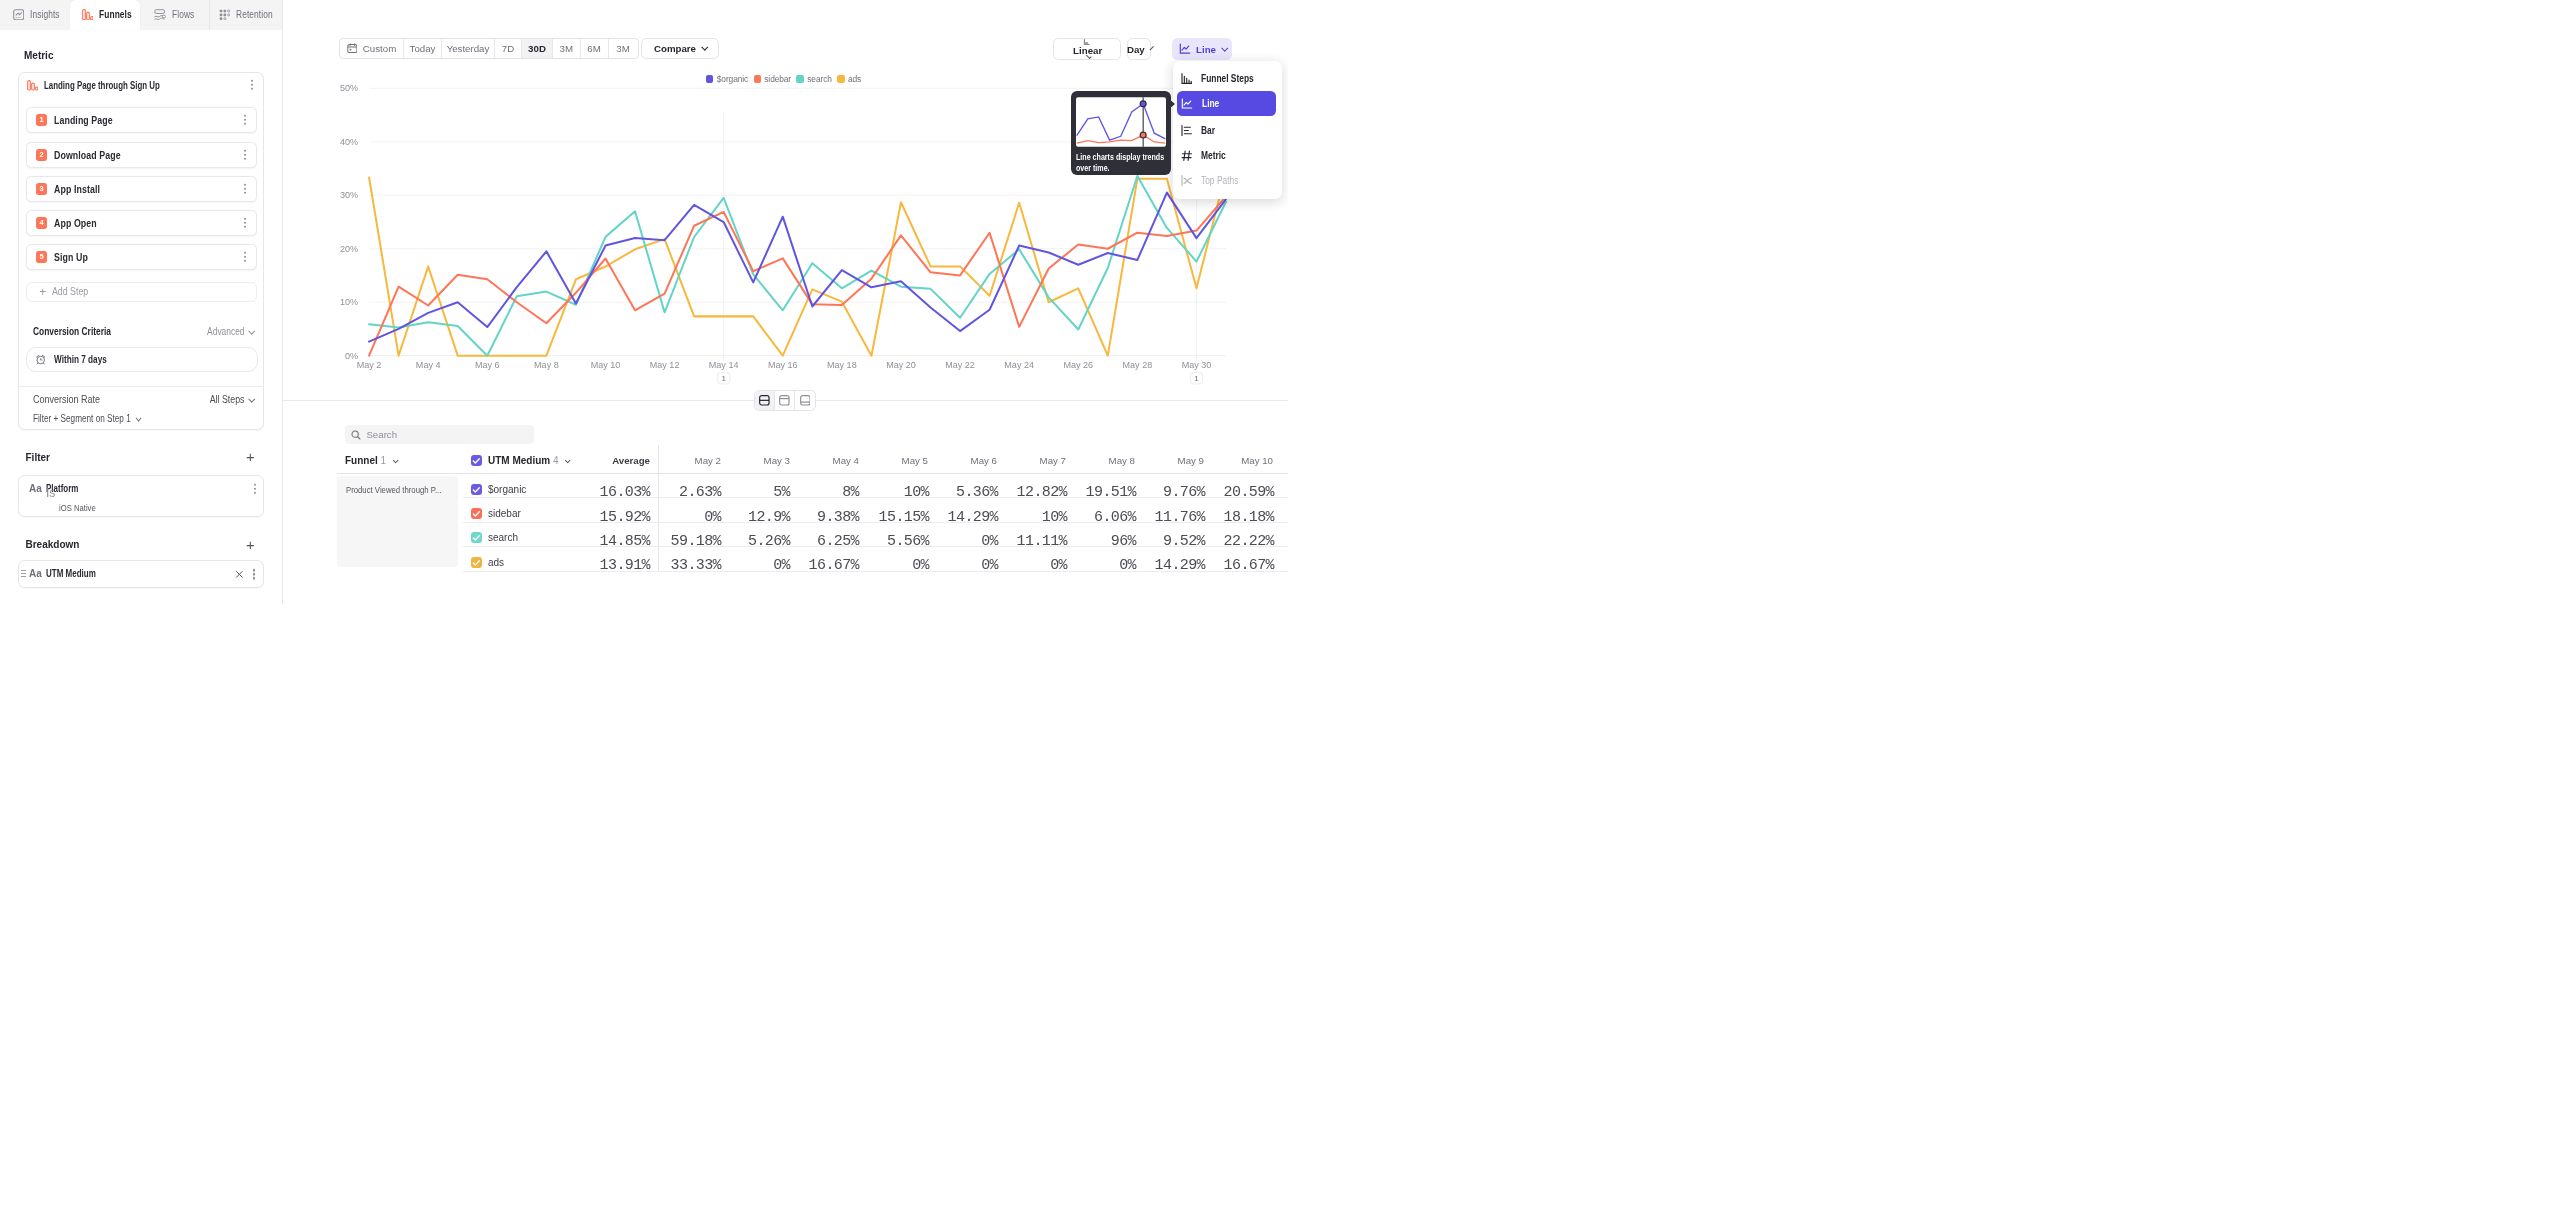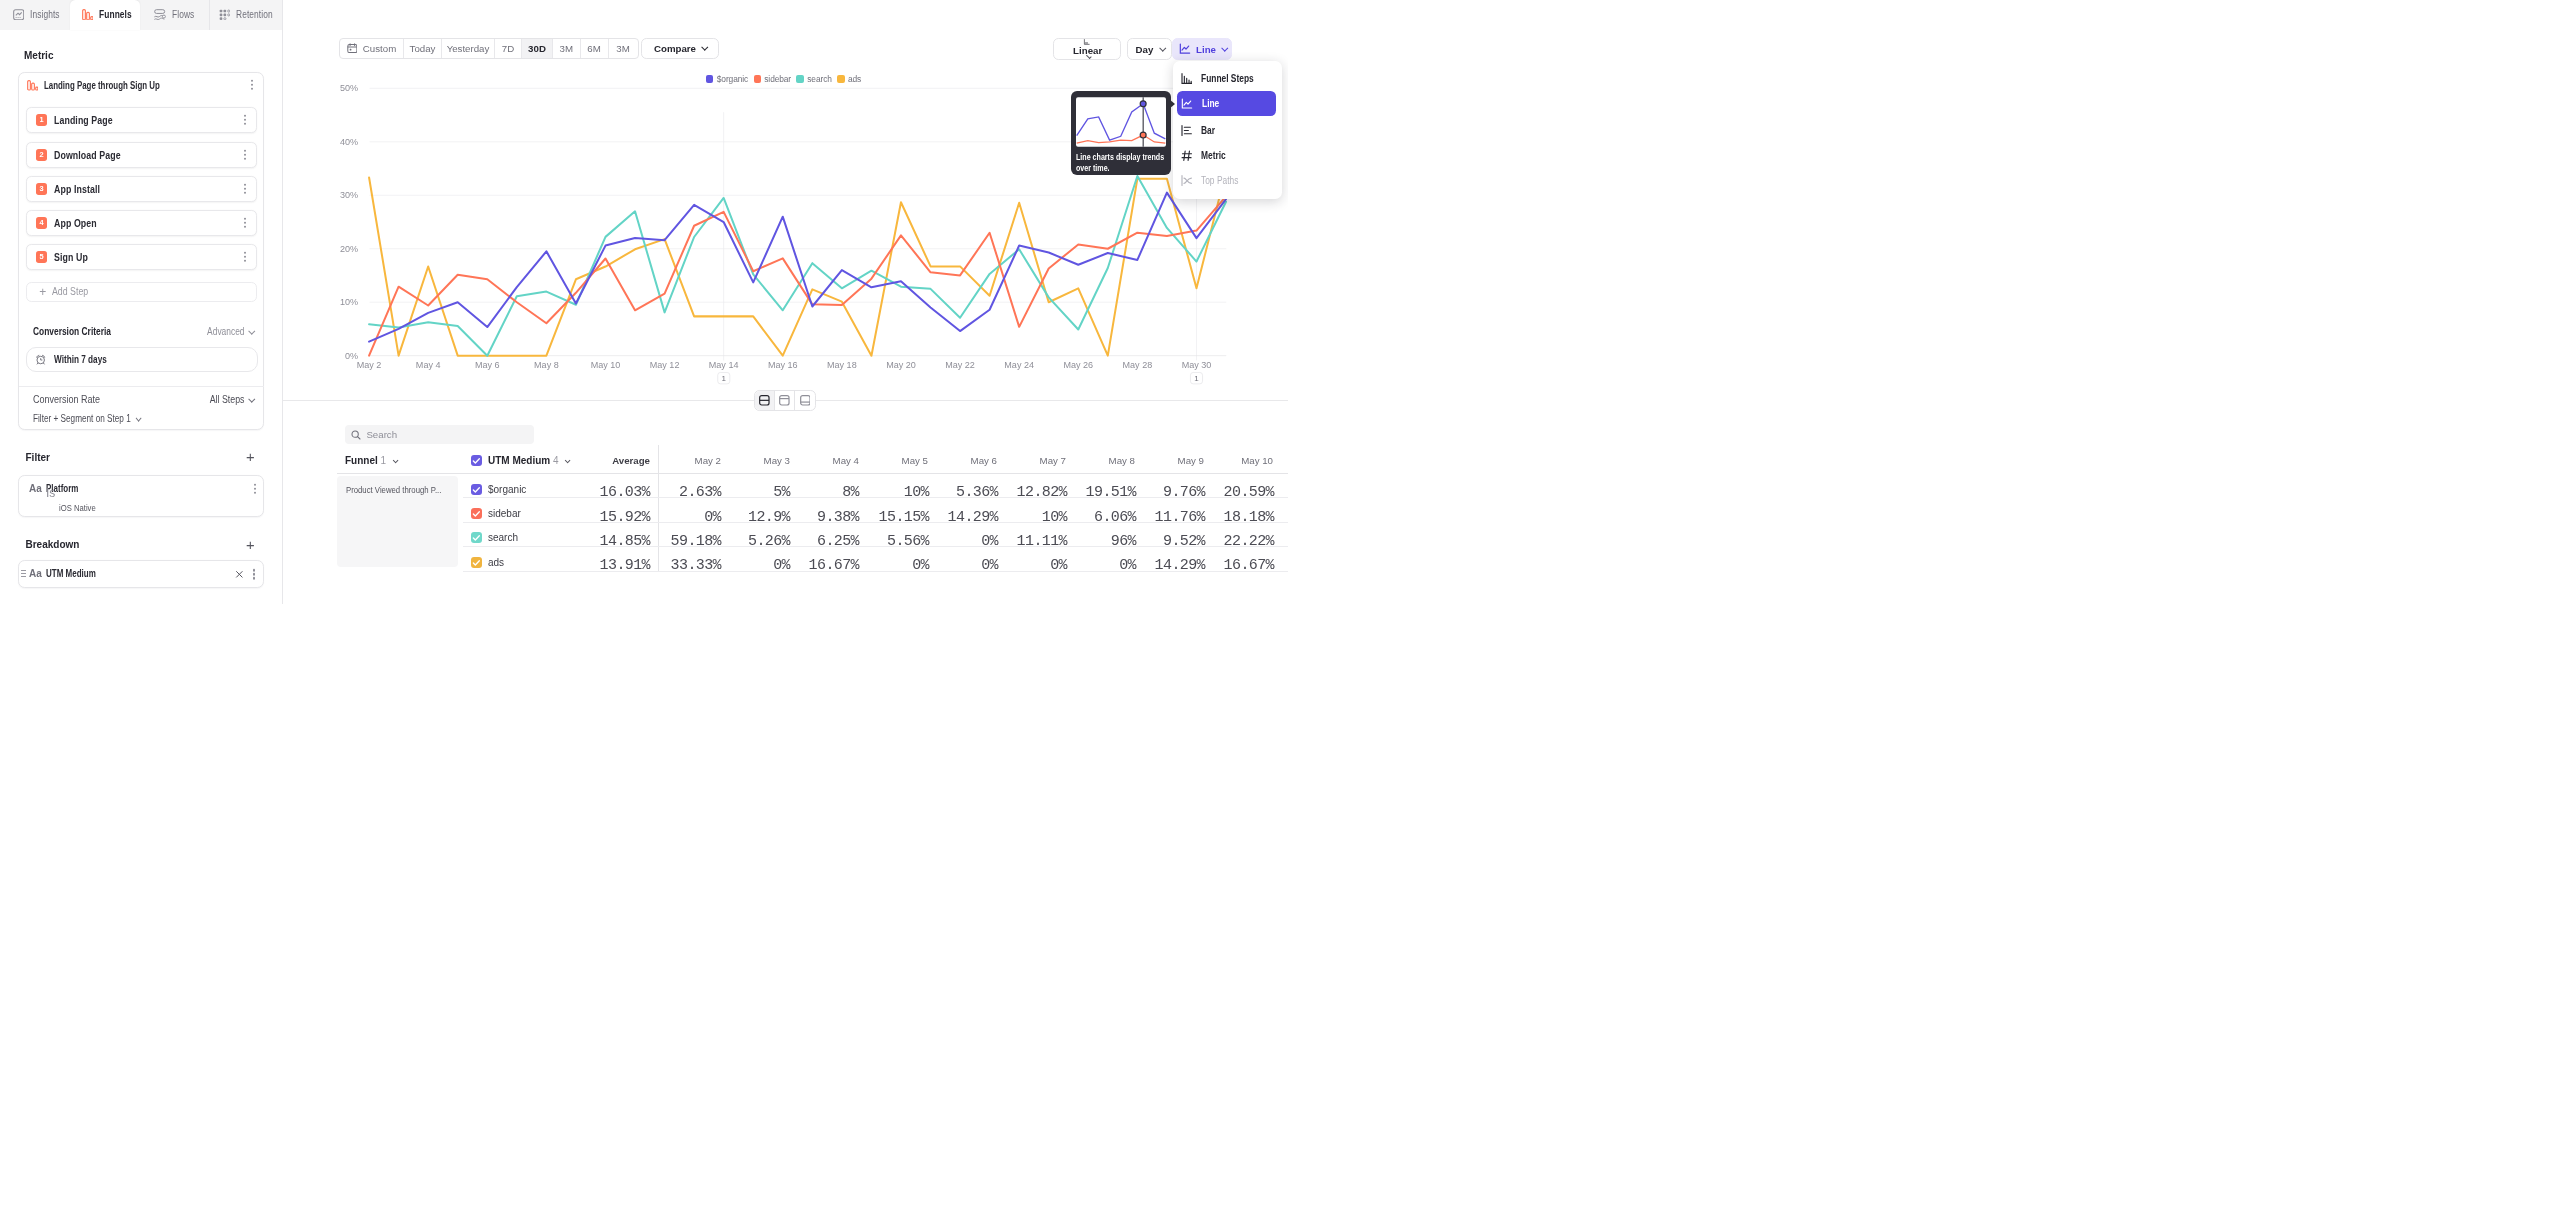--- a/index.html
+++ b/index.html
@@ -237,21 +237,21 @@
 <div class="btn" style="left:641px; top:38px; width:78px; height:21px; font-weight:700;">Compare&nbsp;&nbsp;<span class="chev" style="width:4.7px; height:4.7px; border-color:#26262e;"></span></div>
 
 <div class="btn" style="left:1053px; top:38px; width:68px; height:22px; font-weight:700;flex-direction:column;">
   <svg width="11.4" height="11.4" viewBox="0 0 17 17" fill="none" stroke="#26262e" stroke-width="1.8" stroke-linecap="round">
     <path d="M2 1.5 V15 H15.5"></path>
         <path d="M5 11.2 H11" stroke-width="2.2"></path>
   </svg>
   <span style="margin:0 4.7px 0 6px;">Linear</span>
       <span class="chev" style="width:4.7px; height:4.7px; border-color:#55555e;"></span>
 </div>
-<div class="btn" style="left:1127px; top:38px; width:45px; height:22px; font-weight:700;">Day&nbsp;&nbsp;<span class="chev" style="width:4.7px; height:4.7px; border-color:#55555e;"></span></div>
+<div class="btn" style="left:1127px; top:38px; width:24px; height:22px; font-weight:700;">Day&nbsp;&nbsp;<span class="chev" style="width:4.7px; height:4.7px; border-color:#55555e;"></span></div>
 <div class="btn" style="left:1172px; top:38px; width:60px; height:22px; font-weight:700; background:#e9e6fb; border-color:#e9e6fb; color:#5040dd;">
   <svg width="12" height="11.4" viewBox="0 0 18 17" fill="none" stroke="#5040dd" stroke-width="1.8" stroke-linecap="round">
     <path d="M2 1.5 V15 H16"></path>
         <path d="M4.5 10.5 L8 6.5 L10.5 9 L14.5 4.5" stroke-linejoin="round"></path>
   </svg>
   <span style="margin:0 4.7px 0 5.4px;">Line</span>
       <span class="chev" style="width:4.7px; height:4.7px; border-color:#5040dd;"></span>
 </div>
 
 <div class="abs" style="left:706px; top:74px; display:flex; align-items:center; font-size:8.4px; letter-spacing:-0.1px; color:#70707a;">

